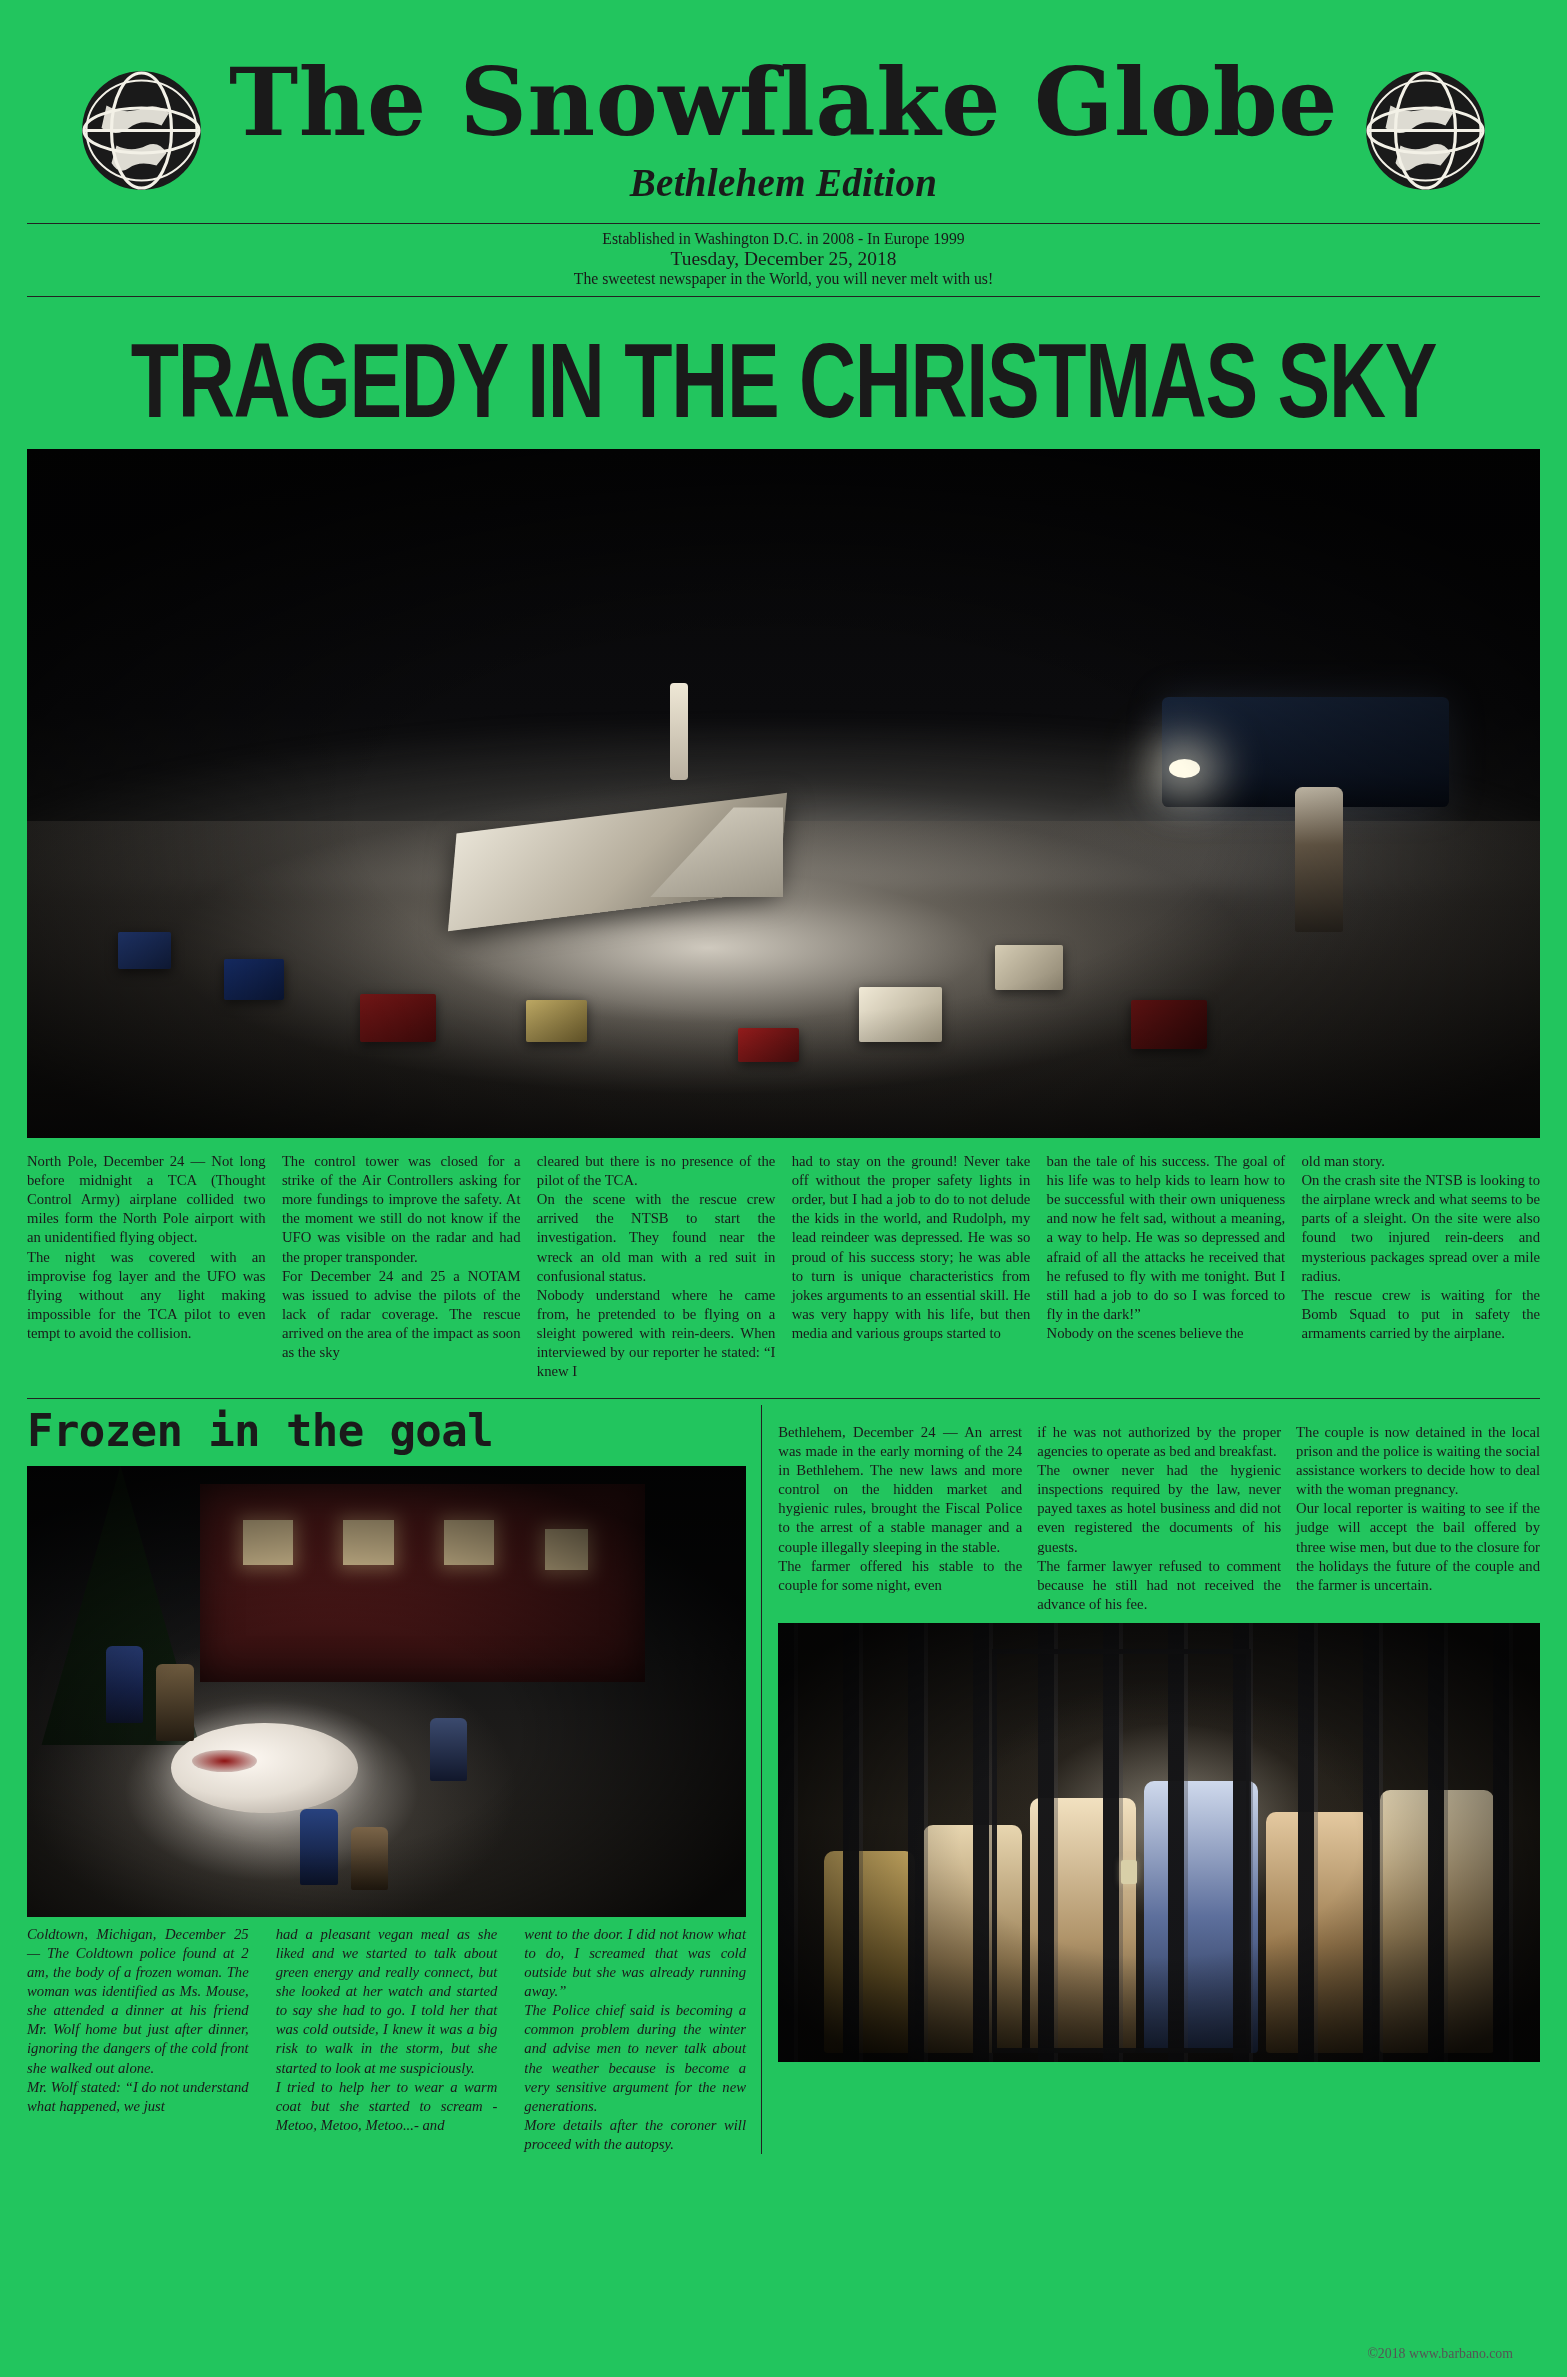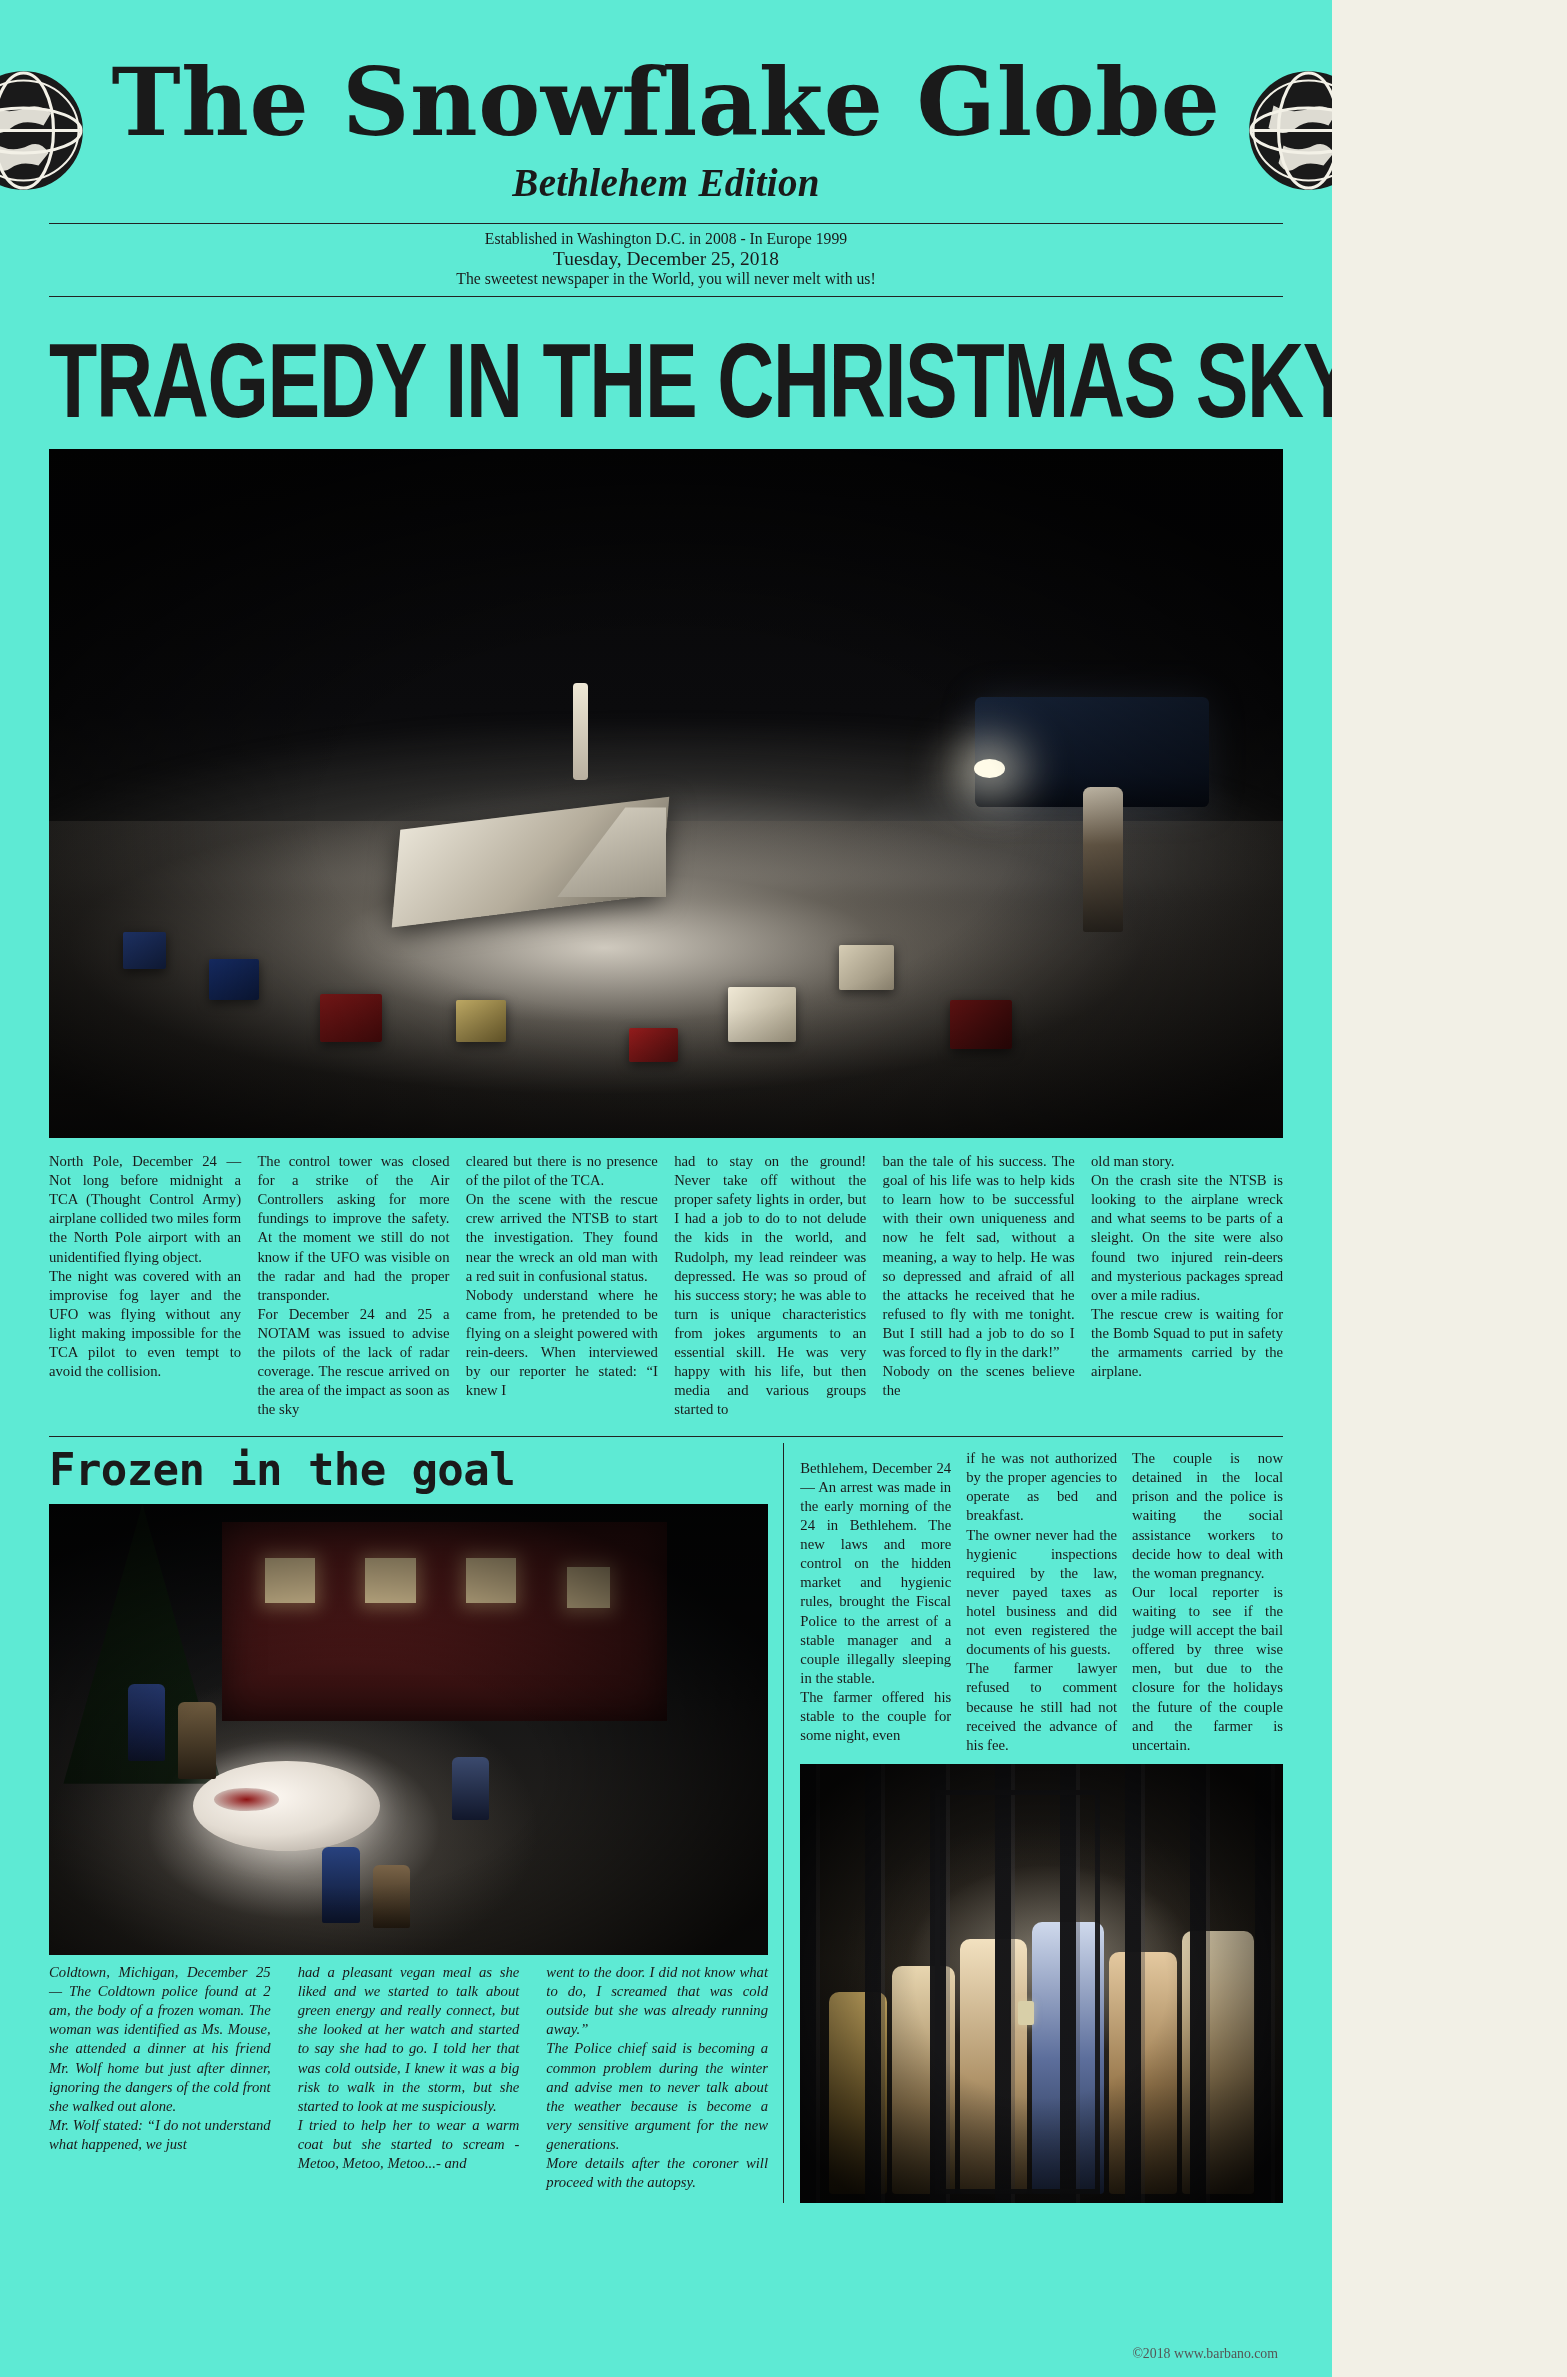--- a/index.html
+++ b/index.html
@@ -5,26 +5,26 @@
   html, body {
     margin: 0;
     padding: 0;
     background: #f2f0e6;
   }
   body {
     font-family: "Liberation Serif", serif;
     color: #1a1a1a;
   }
   .page {
-    width: 1332px;
+    width: 1567px;
     height: 2377px;
-    background: #5eead4;
+    background: #22c55e;
     position: relative;
     box-sizing: border-box;
-    padding: 0 49px;
+    padding: 0 27px;
     overflow: hidden;
   }
 
   
   .masthead {
     padding-top: 56px;
     display: flex;
     align-items: center;
     justify-content: center;
     gap: 25px;
@@ -343,21 +343,21 @@
     box-shadow: 0 0 7.5px rgba(220,210,170,0.5);
   }
   .photo-jail .vignette {
     position: absolute; inset: 0;
     background: radial-gradient(ellipse 62% 62% at 50% 50%, rgba(0,0,0,0) 42%, rgba(0,0,0,0.8) 100%);
   }
 
   .cols-3 { display: flex; gap: 27px; margin-top: 8px; font-style: italic; }
   .cols-3 .col { font-size: 14.7px; }
 
-  .cols-right { display: flex; gap: 15px; margin-top: 6px; align-items: center; }
+  .cols-right { display: flex; gap: 15px; margin-top: 18px; }
   .cols-right .col { font-size: 14.7px; }
 
   .footer {
     position: absolute;
     right: 54px;
     bottom: 15px;
     font-size: 13.8px;
     color: #555;
   }
 </style>

